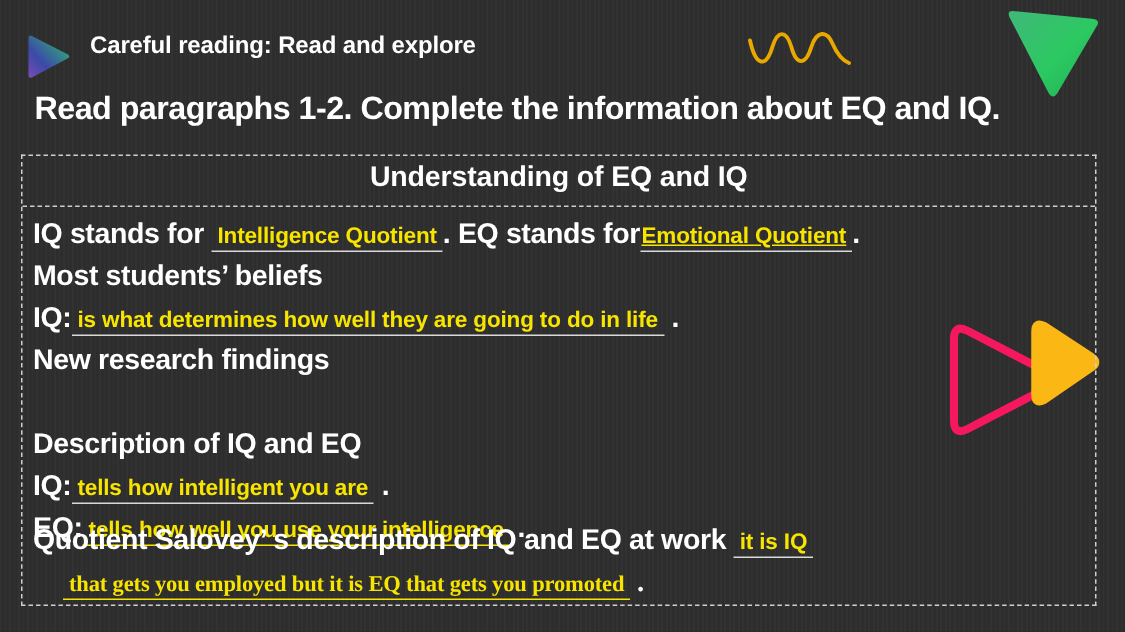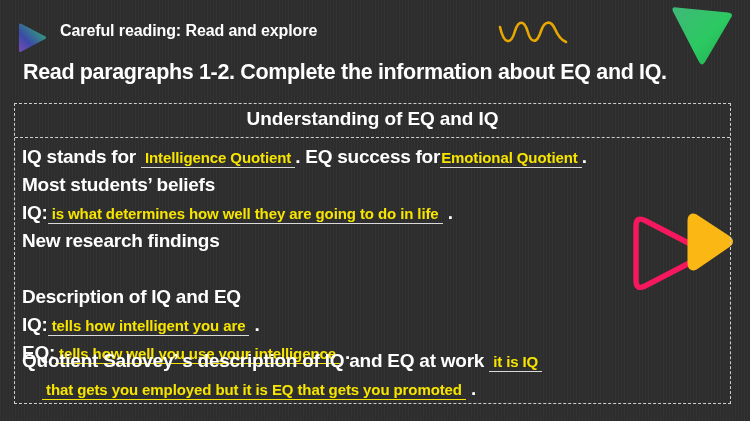--- a/index.html
+++ b/index.html
@@ -126,21 +126,21 @@
   .lbl { color: #ffffff; }
 
   .ans {
     color: #f7e500;
     font-size: 15px;
     letter-spacing: -0.1px;
     padding: 0 4px 1px 4px;
     border-bottom: 1.6px solid #d9d9d9;
   }
   .ans.yellow-rule { border-bottom-color: #f7e500; }
-  .ans.tight { padding-left: 1px; }
+  .ans.tight { padding-left: 1px; text-decoration: underline; }
 
   .dot { color: #ffffff; font-size: 19px; }
 
   
   .l1 { top: 42px; }
   .l2 { top: 70px; }
   .l3 { top: 98px; }
   .l4 { top: 126px; }
   .l5 { top: 154px; }
   .l6 { top: 182px; }
@@ -202,21 +202,21 @@
     </svg>
   </div>
 
   <div class="panel">
 
     <div class="panel-title">Understanding of EQ and IQ</div>
     <div class="panel-divider"></div>
 
     <div class="line l1">
       <span class="lbl">IQ stands for</span>
-      <span class="ans">Intelligence Quotient</span><span class="lbl">. EQ success for</span><span class="ans tight">Emotional Quotient</span><span class="dot">.</span>
+      <span class="ans">Intelligence Quotient</span><span class="lbl">. EQ stands for</span><span class="ans tight">Emotional Quotient</span><span class="dot">.</span>
     </div>
 
     <div class="line l2">
       <span class="lbl">Most students’   beliefs</span>
     </div>
 
     <div class="line l3">
       <span class="lbl">IQ:</span><span class="ans">is what determines how well they are going to do in life</span>
       <span class="dot">.</span>
     </div>
@@ -238,19 +238,19 @@
     <div class="line l8">
       <span class="lbl">EQ:</span><span class="ans yellow-rule">tells how well you use your intelligence</span>
       <span class="dot">.</span>
     </div>
 
     <div class="line l9" style="top:246px;">
       <span class="lbl">Quotient Salovey’ s description of IQ and EQ at work</span>
       <span class="ans">it is IQ</span>
     </div>
 
-    <div class="line l10 indent" style="top:274px;">
+    <div class="line l10 indent" style="top:274px;font-family:Liberation Serif, serif;">
       <span class="ans yellow-rule">that gets you employed but it is EQ that gets you promoted</span>
       <span class="dot">.</span>
     </div>
 
   </div>
 </div>
 
 </body></html>

